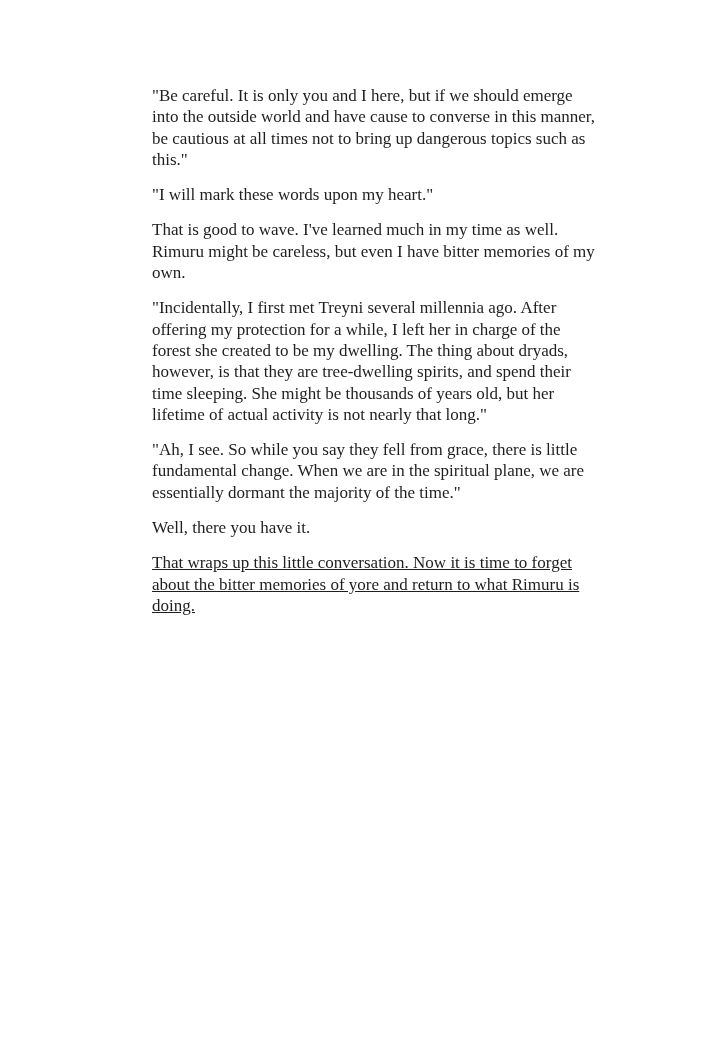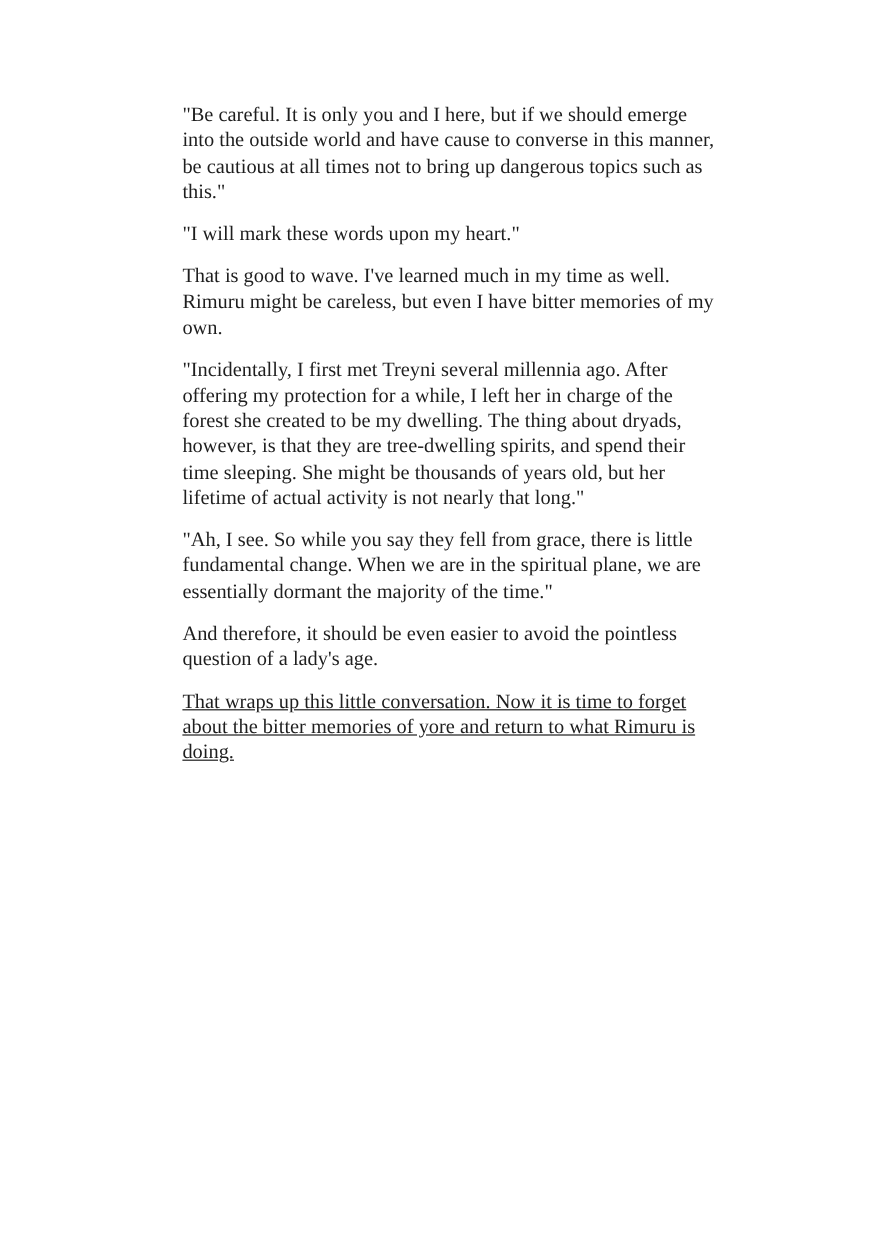--- a/index.html
+++ b/index.html
@@ -42,16 +42,16 @@
 </head>
 <body>
 
 <div class="page">
   <div class="text-block">
     <p>"Be careful. It is only you and I here, but if we should emerge into the outside world and have cause to converse in this manner, be cautious at all times not to bring up dangerous topics such as this."</p>
     <p>"I will mark these words upon my heart."</p>
     <p>That is good to wave. I've learned much in my time as well. Rimuru might be careless, but even I have bitter memories of my own.</p>
     <p>"Incidentally, I first met Treyni several millennia ago. After offering my protection for a while, I left her in charge of the forest she created to be my dwelling. The thing about dryads, however, is that they are tree-dwelling spirits, and spend their time sleeping. She might be thousands of years old, but her lifetime of actual activity is not nearly that long."</p>
     <p>"Ah, I see. So while you say they fell from grace, there is little fundamental change. When we are in the spiritual plane, we are essentially dormant the majority of the time."</p>
-    <p>And therefore, it should be even easier to avoid the pointless question of a lady's age.</p>
+    <p>Well, there you have it.</p>
     <p>That wraps up this little conversation. Now it is time to forget about the bitter memories of yore and return to what Rimuru is doing.</p>
   </div>
 </div>
 
 </body></html>

